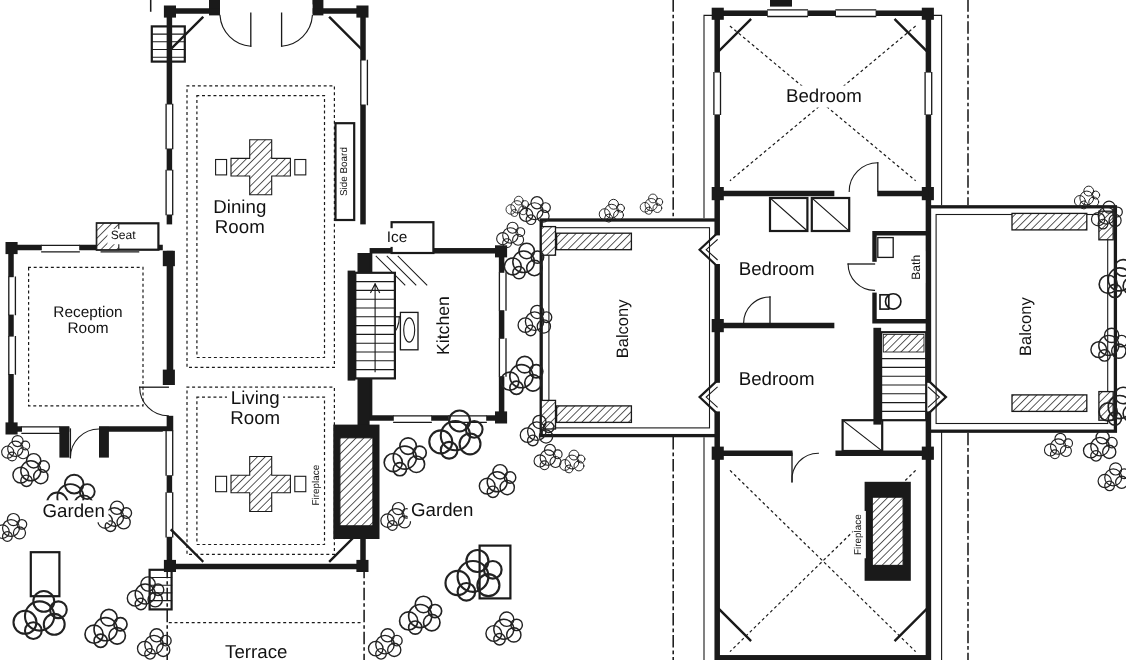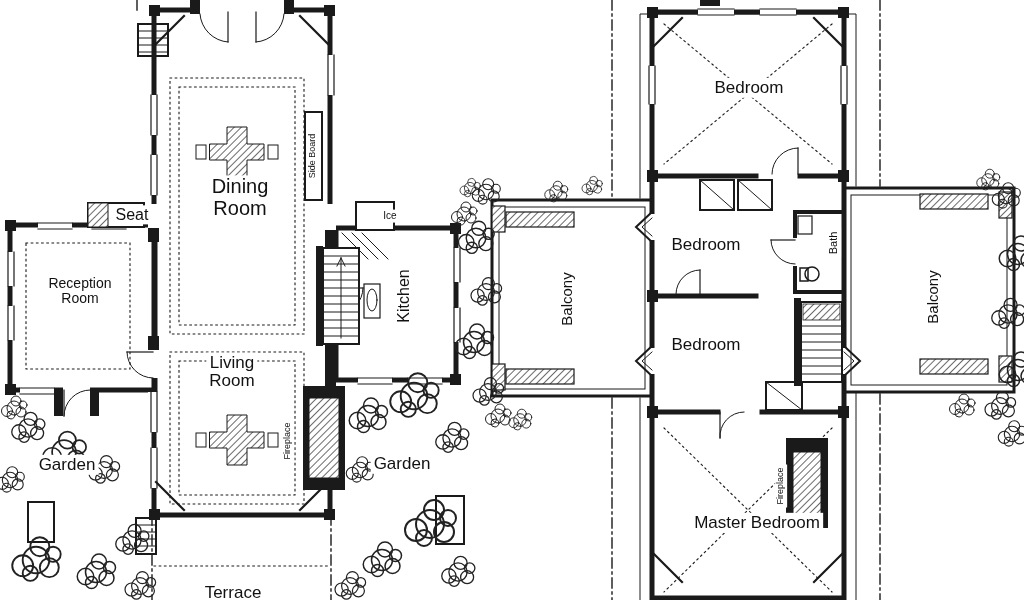--- a/index.html
+++ b/index.html
@@ -296,37 +296,36 @@
       <use href="#bush" transform="translate(1008,314) scale(1.3)"></use>
       <use href="#bush" transform="translate(1018,370) scale(1.5)"></use>
       <use href="#bush" transform="translate(1000,406) scale(1.2)"></use>
       <use href="#bush" transform="translate(962,406) scale(1.0)"></use>
       <use href="#bush" transform="translate(1012,434) scale(1.1)"></use>
       <use href="#bush" transform="translate(988,180) scale(0.9)"></use>
     </g>
   </g>
 </svg>
 
-<div class="lbl" style="left:240px;top:198px;font-size:20px">Dining
+<div class="lbl" style="left:218px;top:198px;font-size:17px">Dining
 Room</div>
 <div class="lbl v" style="left:313px;top:156px;font-size:9px">Side Board</div>
-<div class="lbl" style="left:132px;top:215px;font-size:16px">Seat</div>
-<div class="lbl" style="left:390px;top:216px;font-size:10px">Ice</div>
+<div class="lbl" style="left:112px;top:215px;font-size:11px">Seat</div>
+<div class="lbl" style="left:361px;top:216px;font-size:14px">Ice</div>
 <div class="lbl" style="left:80px;top:291px;font-size:14px">Reception
 Room</div>
 <div class="lbl v" style="left:404px;top:296px;font-size:16px">Kitchen</div>
 <div class="lbl" style="left:232px;top:372px;font-size:17px">Living
 Room</div>
 <div class="lbl v" style="left:288px;top:441px;font-size:9px">Fireplace</div>
 <div class="lbl" style="left:67px;top:465px;font-size:17px">Garden</div>
 <div class="lbl" style="left:402px;top:464px;font-size:17px">Garden</div>
 <div class="lbl" style="left:233px;top:593px;font-size:17px">Terrace</div>
 
 <div class="lbl" style="left:749px;top:88px;font-size:17px">Bedroom</div>
 <div class="lbl v" style="left:567px;top:299px;font-size:15px">Balcony</div>
 <div class="lbl" style="left:706px;top:245px;font-size:17px">Bedroom</div>
 <div class="lbl v" style="left:834px;top:243px;font-size:11px">Bath</div>
 <div class="lbl v" style="left:933px;top:297px;font-size:15px">Balcony</div>
 <div class="lbl" style="left:706px;top:345px;font-size:17px">Bedroom</div>
 <div class="lbl v" style="left:781px;top:486px;font-size:9px">Fireplace</div>
-<div class="lbl" style="left:757px;top:523px;font-size:17px">Master Bedroom</div>
 
 </div>
 
 </body></html>

